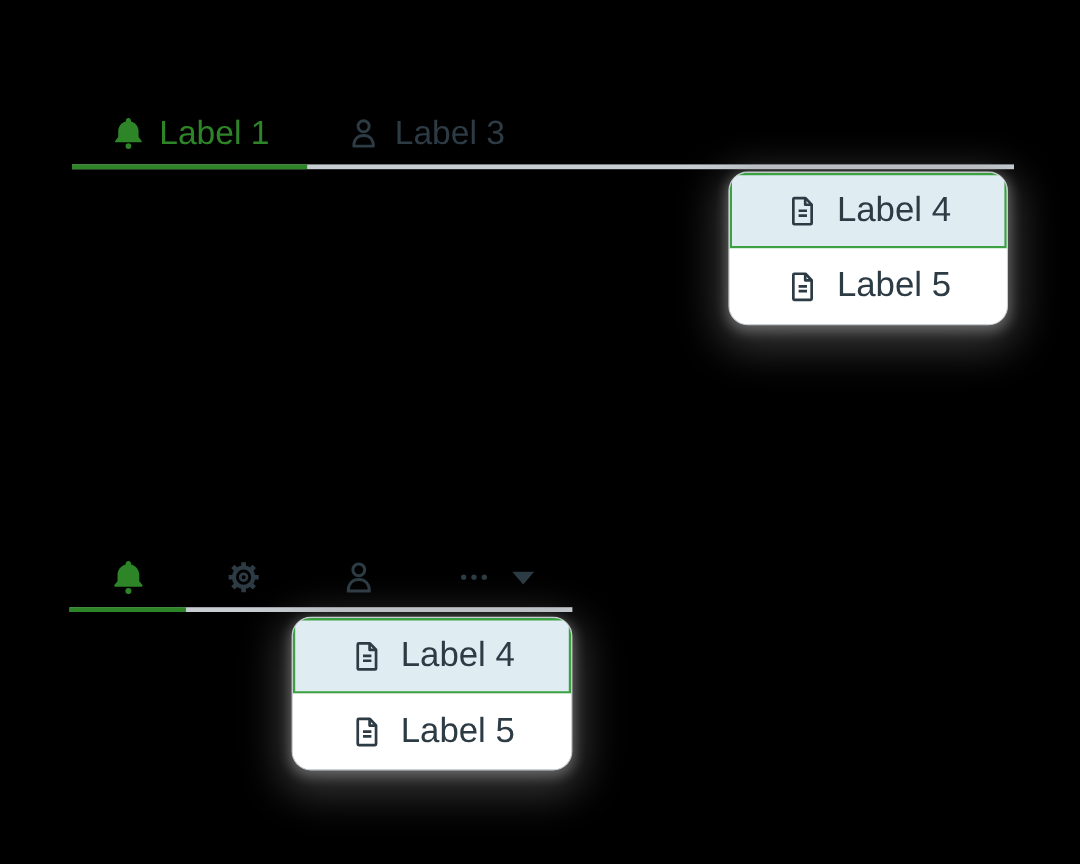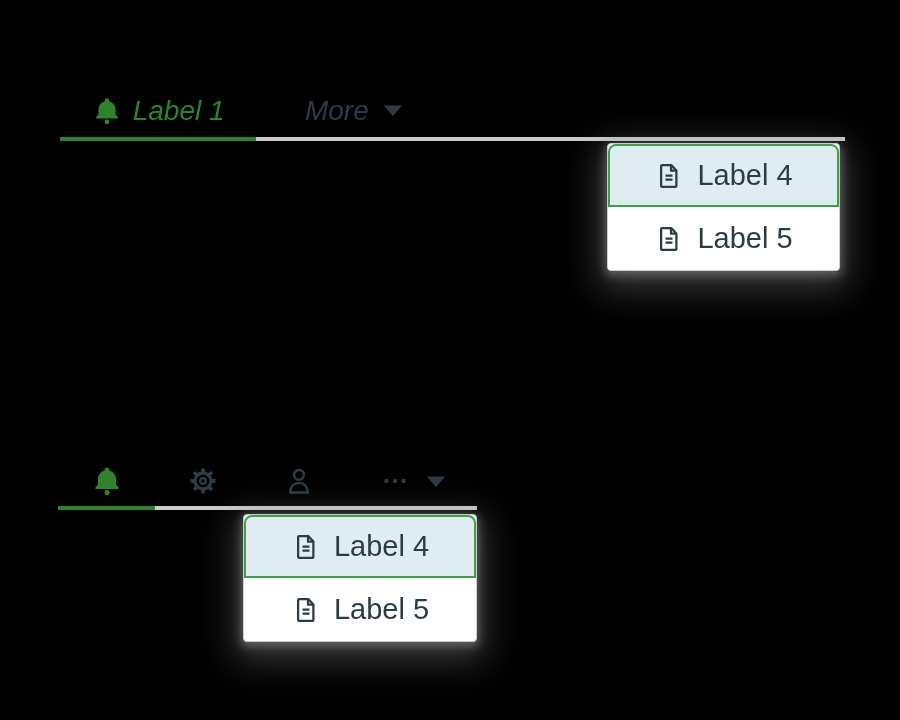--- a/index.html
+++ b/index.html
@@ -17,21 +17,21 @@
     background:var(--background);
     font-family:"Liberation Sans", sans-serif;
     color:var(--text-dark);
     position:relative;
     overflow:hidden;
   }
   .tabset{position:absolute;}
   .tabset-labeled{left:60px;top:84px;width:785px;}
   .tabset-icons{left:58px;top:456px;width:419px;}
   .tab-row{display:flex;align-items:stretch;}
-  .tabset-labeled .tab-row{height:53px;font-style:italic;}
+  .tabset-labeled .tab-row{height:53px;}
   .tabset-icons .tab-row{height:50px;}
   .tab{
     display:flex;align-items:center;justify-content:center;
     gap:11px;font-size:28px;line-height:1;color:var(--text-dark);
     cursor:pointer;user-select:none;
   }
   .tabset-labeled .tab{flex:0 0 196.25px;}
   .tabset-icons .tab-1,.tabset-icons .tab-2,.tabset-icons .tab-3{flex:0 0 96px;}
   .tabset-icons .tab-1{flex-basis:97px;}
   .tabset-icons .tab-more{flex:1;}
@@ -42,21 +42,21 @@
   .tabset-icons .seg-selected{width:97px;}
 
   .icon{display:inline-flex;align-items:center;justify-content:center;flex:0 0 auto;}
   .icon svg{display:block;}
   .caret{margin-left:2px;display:inline-flex;}
 
   .menu{
     position:absolute;
     background:var(--menu-bg);
     border:1px solid var(--divider-gray);
-    border-radius:4px;
+    border-radius:16px;
     width:233px;
     overflow:hidden;
     box-shadow:0 10px 35px 10px rgba(140,140,140,0.38),
                0 3px 10px 2px rgba(170,170,170,0.45);
   }
   .menu-a{right:5px;top:59px;}
   .menu-b{right:0;top:58px;width:234px;}
   .menu-item{
     height:63px;display:flex;align-items:center;justify-content:center;
     gap:13px;font-size:29px;color:var(--text-dark);background:var(--menu-bg);
@@ -106,92 +106,92 @@
   <div class="tab-row">
     <div class="tab selected">
       <span class="icon">
         <svg width="30" height="30" viewBox="0 0 24 24" fill="currentColor">
             <use href="#i-bell"></use>
           </svg>
       </span>
       <span>Label 1</span>
     </div>
     <div class="tab">
-      <span>More</span>
+      <span class="icon">
+        <svg width="30" height="30" viewBox="0 0 24 24" stroke="currentColor">
+            <use href="#i-user"></use>
+          </svg>
+      </span>
+      <span>Label 3</span>
+    </div>
+  </div>
+  <div class="track">
+    <div class="seg-selected"></div>
+  </div>
+
+  <div class="menu menu-a">
+    <div class="menu-item highlighted">
+      <span class="icon">
+        <svg width="30" height="30" viewBox="0 0 24 24" stroke="currentColor">
+            <use href="#i-doc"></use>
+          </svg>
+      </span>
+      <span>Label 4</span>
+    </div>
+    <div class="menu-item">
+      <span class="icon">
+        <svg width="30" height="30" viewBox="0 0 24 24" stroke="currentColor">
+            <use href="#i-doc"></use>
+          </svg>
+      </span>
+      <span>Label 5</span>
+    </div>
+  </div>
+</div>
+
+<div class="tabset tabset-icons">
+  <div class="tab-row">
+    <div class="tab tab-1 selected">
+      <span class="icon">
+        <svg width="32" height="32" viewBox="0 0 24 24" fill="currentColor">
+            <use href="#i-bell"></use>
+          </svg>
+      </span>
+    </div>
+    <div class="tab tab-2">
+      <span class="icon">
+        <svg width="32" height="32" viewBox="0 0 24 24" stroke="currentColor">
+            <use href="#i-gear"></use>
+          </svg>
+      </span>
+    </div>
+    <div class="tab tab-3">
+      <span class="icon">
+        <svg width="32" height="32" viewBox="0 0 24 24" stroke="currentColor">
+            <use href="#i-user"></use>
+          </svg>
+      </span>
+    </div>
+    <div class="tab tab-more">
+      <span class="icon">
+        <svg width="34" height="24" viewBox="0 0 24 24" fill="currentColor">
+            <use href="#i-dots"></use>
+          </svg>
+      </span>
       <span class="icon caret">
         <svg width="22" height="17" viewBox="0 0 24 18" fill="currentColor">
             <use href="#i-tri"></use>
           </svg>
       </span>
     </div>
   </div>
   <div class="track">
     <div class="seg-selected"></div>
   </div>
 
-  <div class="menu menu-a">
-    <div class="menu-item highlighted">
-      <span class="icon">
-        <svg width="30" height="30" viewBox="0 0 24 24" stroke="currentColor">
-            <use href="#i-doc"></use>
-          </svg>
-      </span>
-      <span>Label 4</span>
-    </div>
-    <div class="menu-item">
-      <span class="icon">
-        <svg width="30" height="30" viewBox="0 0 24 24" stroke="currentColor">
-            <use href="#i-doc"></use>
-          </svg>
-      </span>
-      <span>Label 5</span>
-    </div>
-  </div>
-</div>
-
-<div class="tabset tabset-icons">
-  <div class="tab-row">
-    <div class="tab tab-1 selected">
-      <span class="icon">
-        <svg width="32" height="32" viewBox="0 0 24 24" fill="currentColor">
-            <use href="#i-bell"></use>
-          </svg>
-      </span>
-    </div>
-    <div class="tab tab-2">
-      <span class="icon">
-        <svg width="32" height="32" viewBox="0 0 24 24" stroke="currentColor">
-            <use href="#i-gear"></use>
-          </svg>
-      </span>
-    </div>
-    <div class="tab tab-3">
-      <span class="icon">
-        <svg width="32" height="32" viewBox="0 0 24 24" stroke="currentColor">
-            <use href="#i-user"></use>
-          </svg>
-      </span>
-    </div>
-    <div class="tab tab-more">
-      <span class="icon">
-        <svg width="34" height="24" viewBox="0 0 24 24" fill="currentColor">
-            <use href="#i-dots"></use>
-          </svg>
-      </span>
-      <span class="icon caret">
-        <svg width="22" height="17" viewBox="0 0 24 18" fill="currentColor">
-            <use href="#i-tri"></use>
-          </svg>
-      </span>
-    </div>
-  </div>
-  <div class="track">
-    <div class="seg-selected"></div>
-  </div>
-
   <div class="menu menu-b">
     <div class="menu-item highlighted">
       <span class="icon">
         <svg width="30" height="30" viewBox="0 0 24 24" stroke="currentColor">
             <use href="#i-doc"></use>
           </svg>
       </span>
       <span>Label 4</span>
     </div>
     <div class="menu-item">

